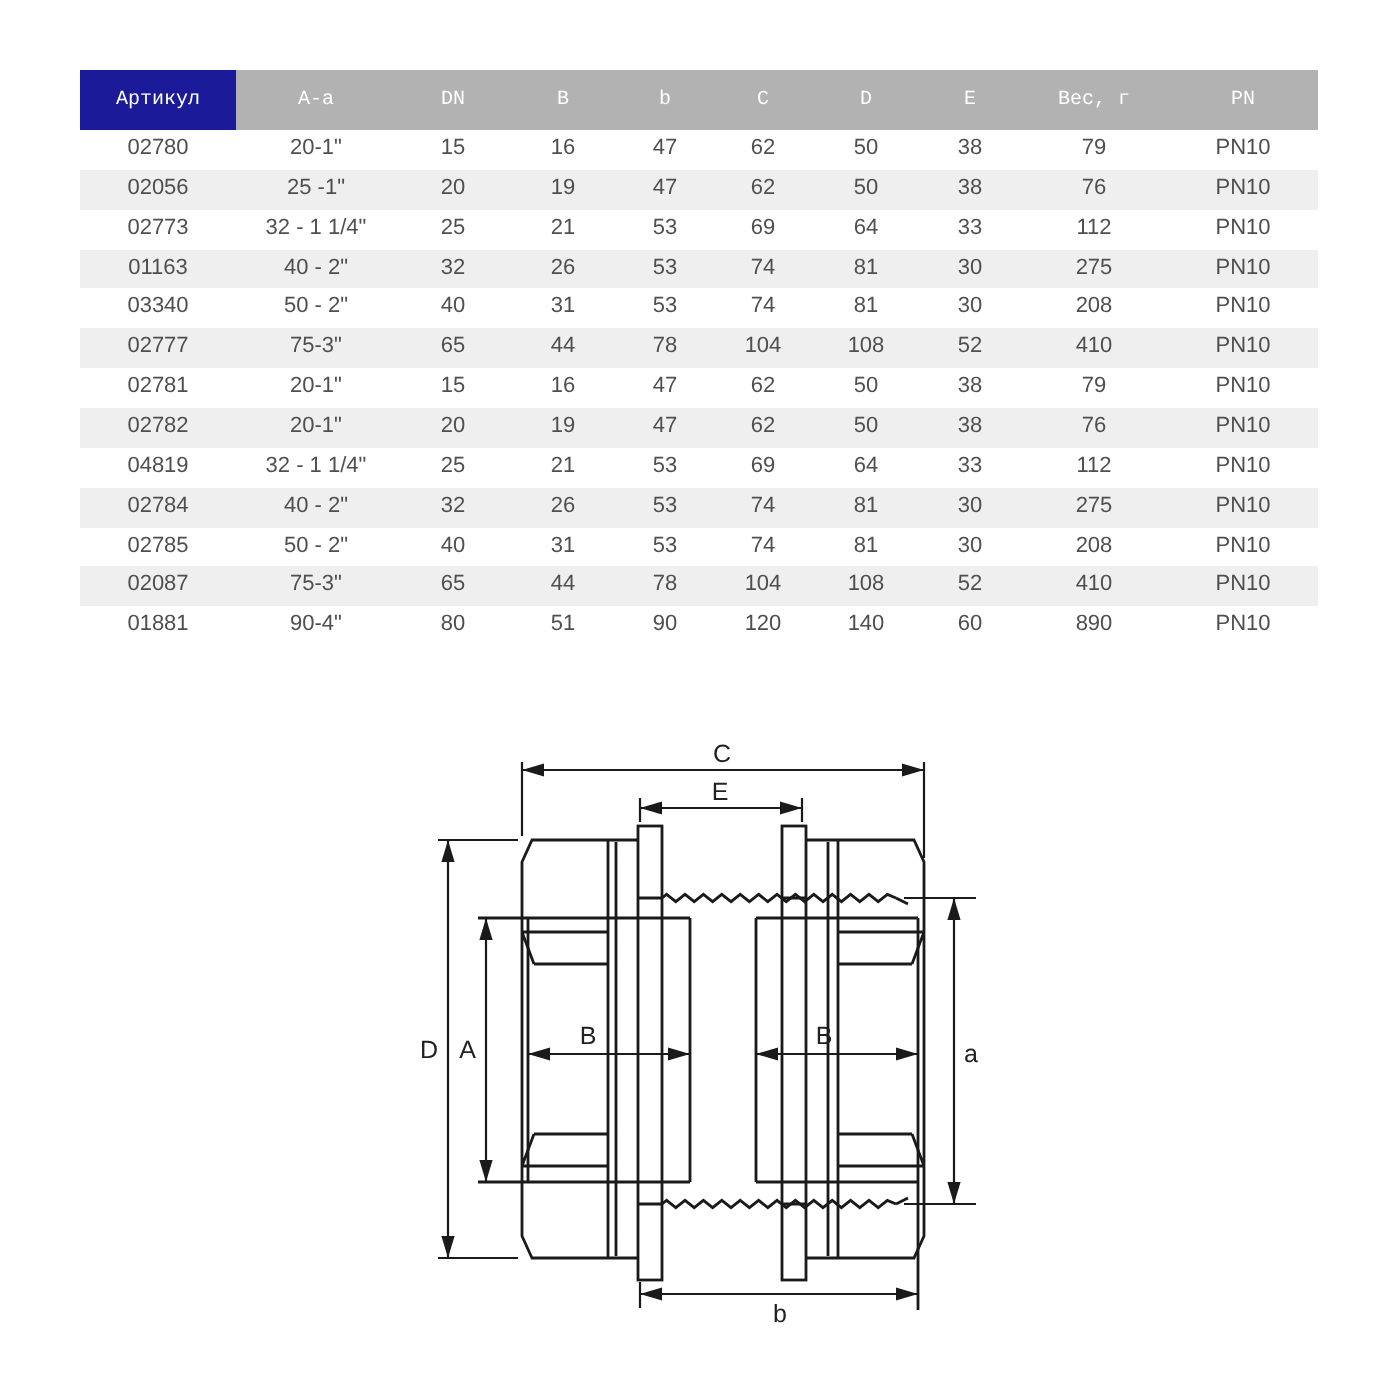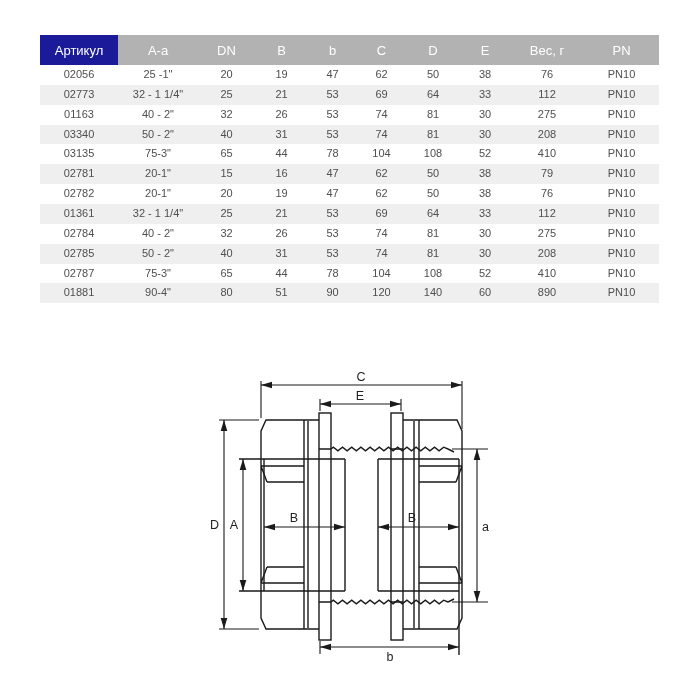--- a/index.html
+++ b/index.html
@@ -9,21 +9,21 @@
     font-family:"Liberation Sans",sans-serif;
   }
   
   .catalog-table{
     position:absolute;left:40px;top:35px;width:619px;
     border-collapse:collapse;table-layout:fixed;
     font-size:11px;color:#4f4f4f;text-align:center;
   }
   .catalog-table th{
     background:#b2b2b2;color:#ffffff;font-weight:400;
-    height:30px;font-size:13px;padding:0;overflow:hidden;white-space:nowrap;
+    height:30px;font-size:10px;padding:0;overflow:hidden;white-space:nowrap;font-family:Liberation Mono, monospace;
   }
   .catalog-table th.accent{background:#1b1b9a;}
   .catalog-table td{
     height:19.86px;line-height:19.86px;padding:0;
     overflow:hidden;white-space:nowrap;background:#ffffff;
   }
   .catalog-table tbody tr:nth-child(even) td{background:#efefef;}
   
   .drawing-svg{position:absolute;left:0;top:0;width:700px;height:700px;}
   .part{stroke:#1a1a1a;stroke-width:1.4;fill:none;stroke-linejoin:miter;}
@@ -56,20 +56,32 @@
       <th>b</th>
       <th>C</th>
       <th>D</th>
       <th>E</th>
       <th>Вес, г</th>
       <th>PN</th>
     </tr>
   </thead>
   <tbody id="table-body">
       <tr>
+        <td>02780</td>
+        <td>20-1"</td>
+        <td>15</td>
+        <td>16</td>
+        <td>47</td>
+        <td>62</td>
+        <td>50</td>
+        <td>38</td>
+        <td>79</td>
+        <td>PN10</td>
+      </tr>
+      <tr>
         <td>02056</td>
         <td>25 -1"</td>
         <td>20</td>
         <td>19</td>
         <td>47</td>
         <td>62</td>
         <td>50</td>
         <td>38</td>
         <td>76</td>
         <td>PN10</td>
@@ -104,21 +116,21 @@
         <td>40</td>
         <td>31</td>
         <td>53</td>
         <td>74</td>
         <td>81</td>
         <td>30</td>
         <td>208</td>
         <td>PN10</td>
       </tr>
       <tr>
-        <td>03135</td>
+        <td>02777</td>
         <td>75-3"</td>
         <td>65</td>
         <td>44</td>
         <td>78</td>
         <td>104</td>
         <td>108</td>
         <td>52</td>
         <td>410</td>
         <td>PN10</td>
       </tr>
@@ -140,21 +152,21 @@
         <td>20</td>
         <td>19</td>
         <td>47</td>
         <td>62</td>
         <td>50</td>
         <td>38</td>
         <td>76</td>
         <td>PN10</td>
       </tr>
       <tr>
-        <td>01361</td>
+        <td>04819</td>
         <td>32 - 1 1/4"</td>
         <td>25</td>
         <td>21</td>
         <td>53</td>
         <td>69</td>
         <td>64</td>
         <td>33</td>
         <td>112</td>
         <td>PN10</td>
       </tr>
@@ -176,21 +188,21 @@
         <td>40</td>
         <td>31</td>
         <td>53</td>
         <td>74</td>
         <td>81</td>
         <td>30</td>
         <td>208</td>
         <td>PN10</td>
       </tr>
       <tr>
-        <td>02787</td>
+        <td>02087</td>
         <td>75-3"</td>
         <td>65</td>
         <td>44</td>
         <td>78</td>
         <td>104</td>
         <td>108</td>
         <td>52</td>
         <td>410</td>
         <td>PN10</td>
       </tr>

